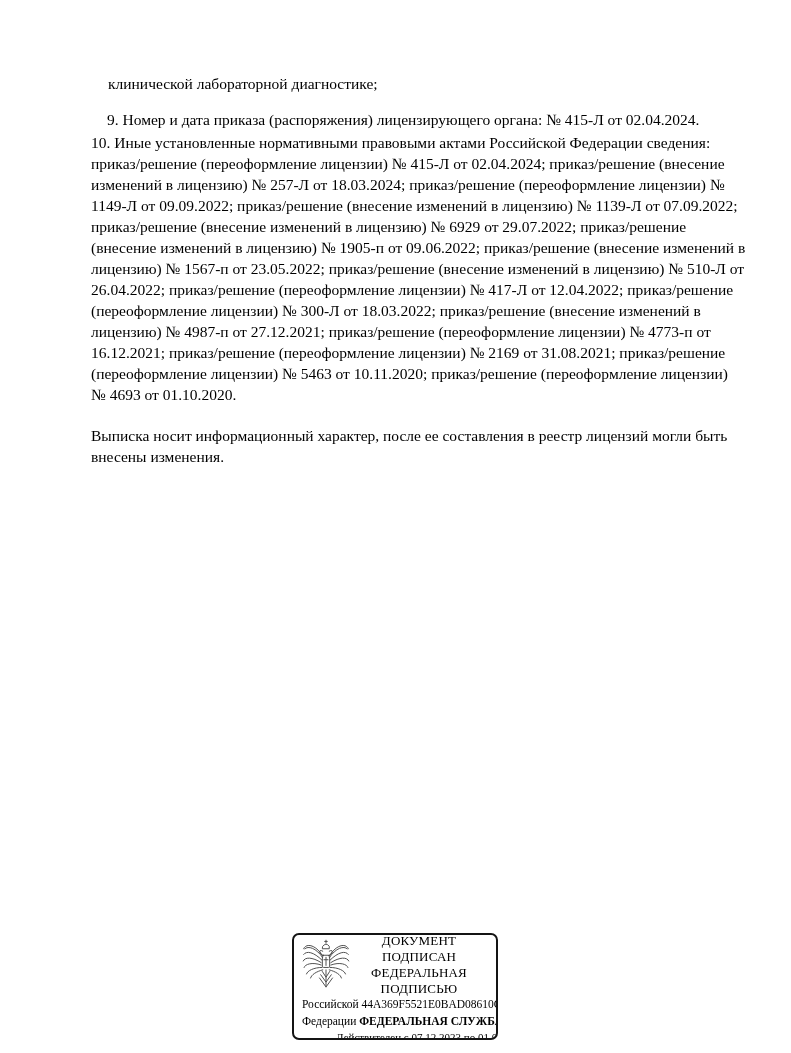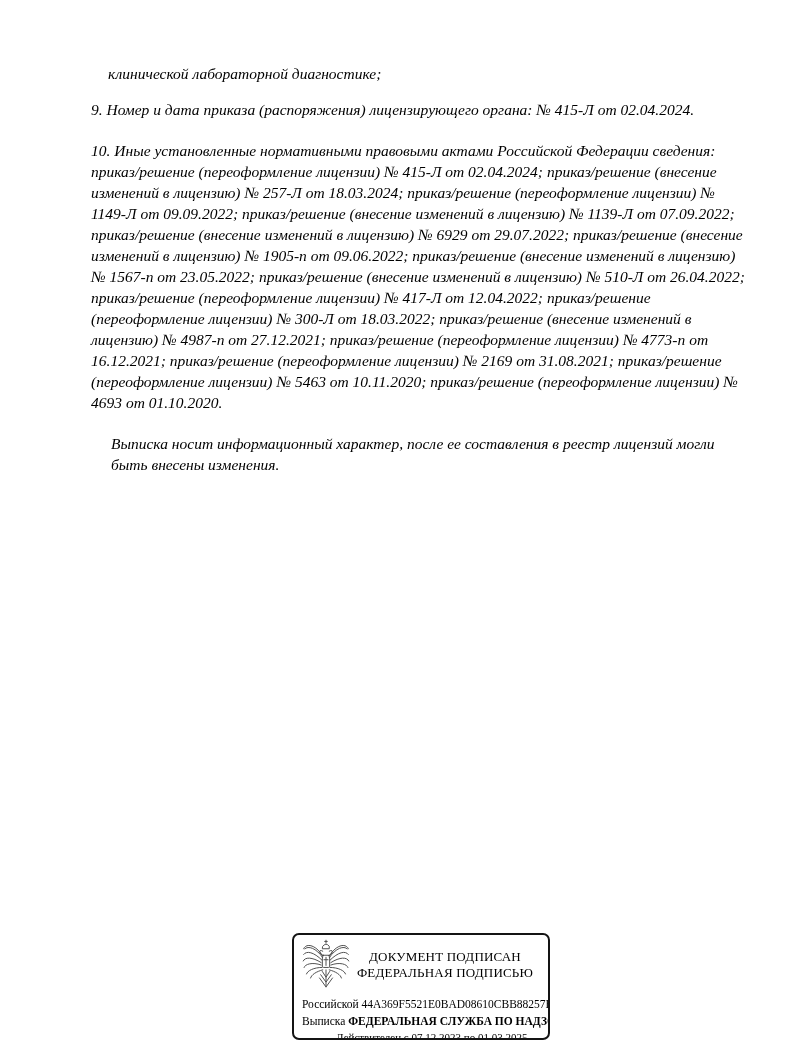--- a/index.html
+++ b/index.html
@@ -4,36 +4,35 @@
 <style>
   html, body { margin: 0; padding: 0; background: #ffffff; }
   body {
     width: 791px; height: 1053px;
     position: relative; overflow: hidden;
     font-family: "Liberation Serif", serif;
     color: #000000;
   }
   .content {
     position: absolute;
-    left: 91px; top: 63px;
+    left: 91px; top: 73px;
     width: 655px;
     font-size: 15.5px;
     line-height: 21px;
-    font-style: italic;
   }
   .indent-line { padding-left: 17px; }
   .para { margin: 0; }
-  .para-9 { margin-top: 15px; }
-  .para-10 { margin-top: 20px; }
-  .note { margin-top: 20px; margin-left: 20px; }
+  .para-9 { margin-top: 15px; margin-left: 16px; }
+  .para-10 { margin-top: 2px; }
+  .note { margin-top: 20px; }
 
   .stamp {
     position: absolute;
     left: 292px; top: 933px;
-    width: 258px; height: 107px;
+    width: 206px; height: 107px;
     box-sizing: border-box;
     border: 2px solid #141414;
     border-radius: 7px;
     background: #ffffff;
     overflow: hidden;
   }
   .stamp-header {
     display: flex;
     align-items: center;
     padding: 4px 6px 0 6px;
@@ -109,15 +108,15 @@
           <line x1="30" y1="38" x2="30" y2="59"></line>
         </g>
       </svg>
     </span>
     <div class="stamp-title">
       <div>ДОКУМЕНТ ПОДПИСАН</div>
       <div>ФЕДЕРАЛЬНАЯ ПОДПИСЬЮ</div>
     </div>
   </div>
   <div class="stamp-line first"><span>Российской</span> <span>44A369F5521E0BAD08610CBB88257ED3</span></div>
-  <div class="stamp-line"><span>Выписка</span> <b>ФЕДЕРАЛЬНАЯ СЛУЖБА ПО НАДЗОРУ В СФЕРЕ</b></div>
+  <div class="stamp-line"><span>Федерации</span> <b>ФЕДЕРАЛЬНАЯ СЛУЖБА ПО НАДЗОРУ В СФЕРЕ</b></div>
   <div class="stamp-line valid">Действителен с 07.12.2023 по 01.03.2025</div>
 </div>
 
 </body></html>

